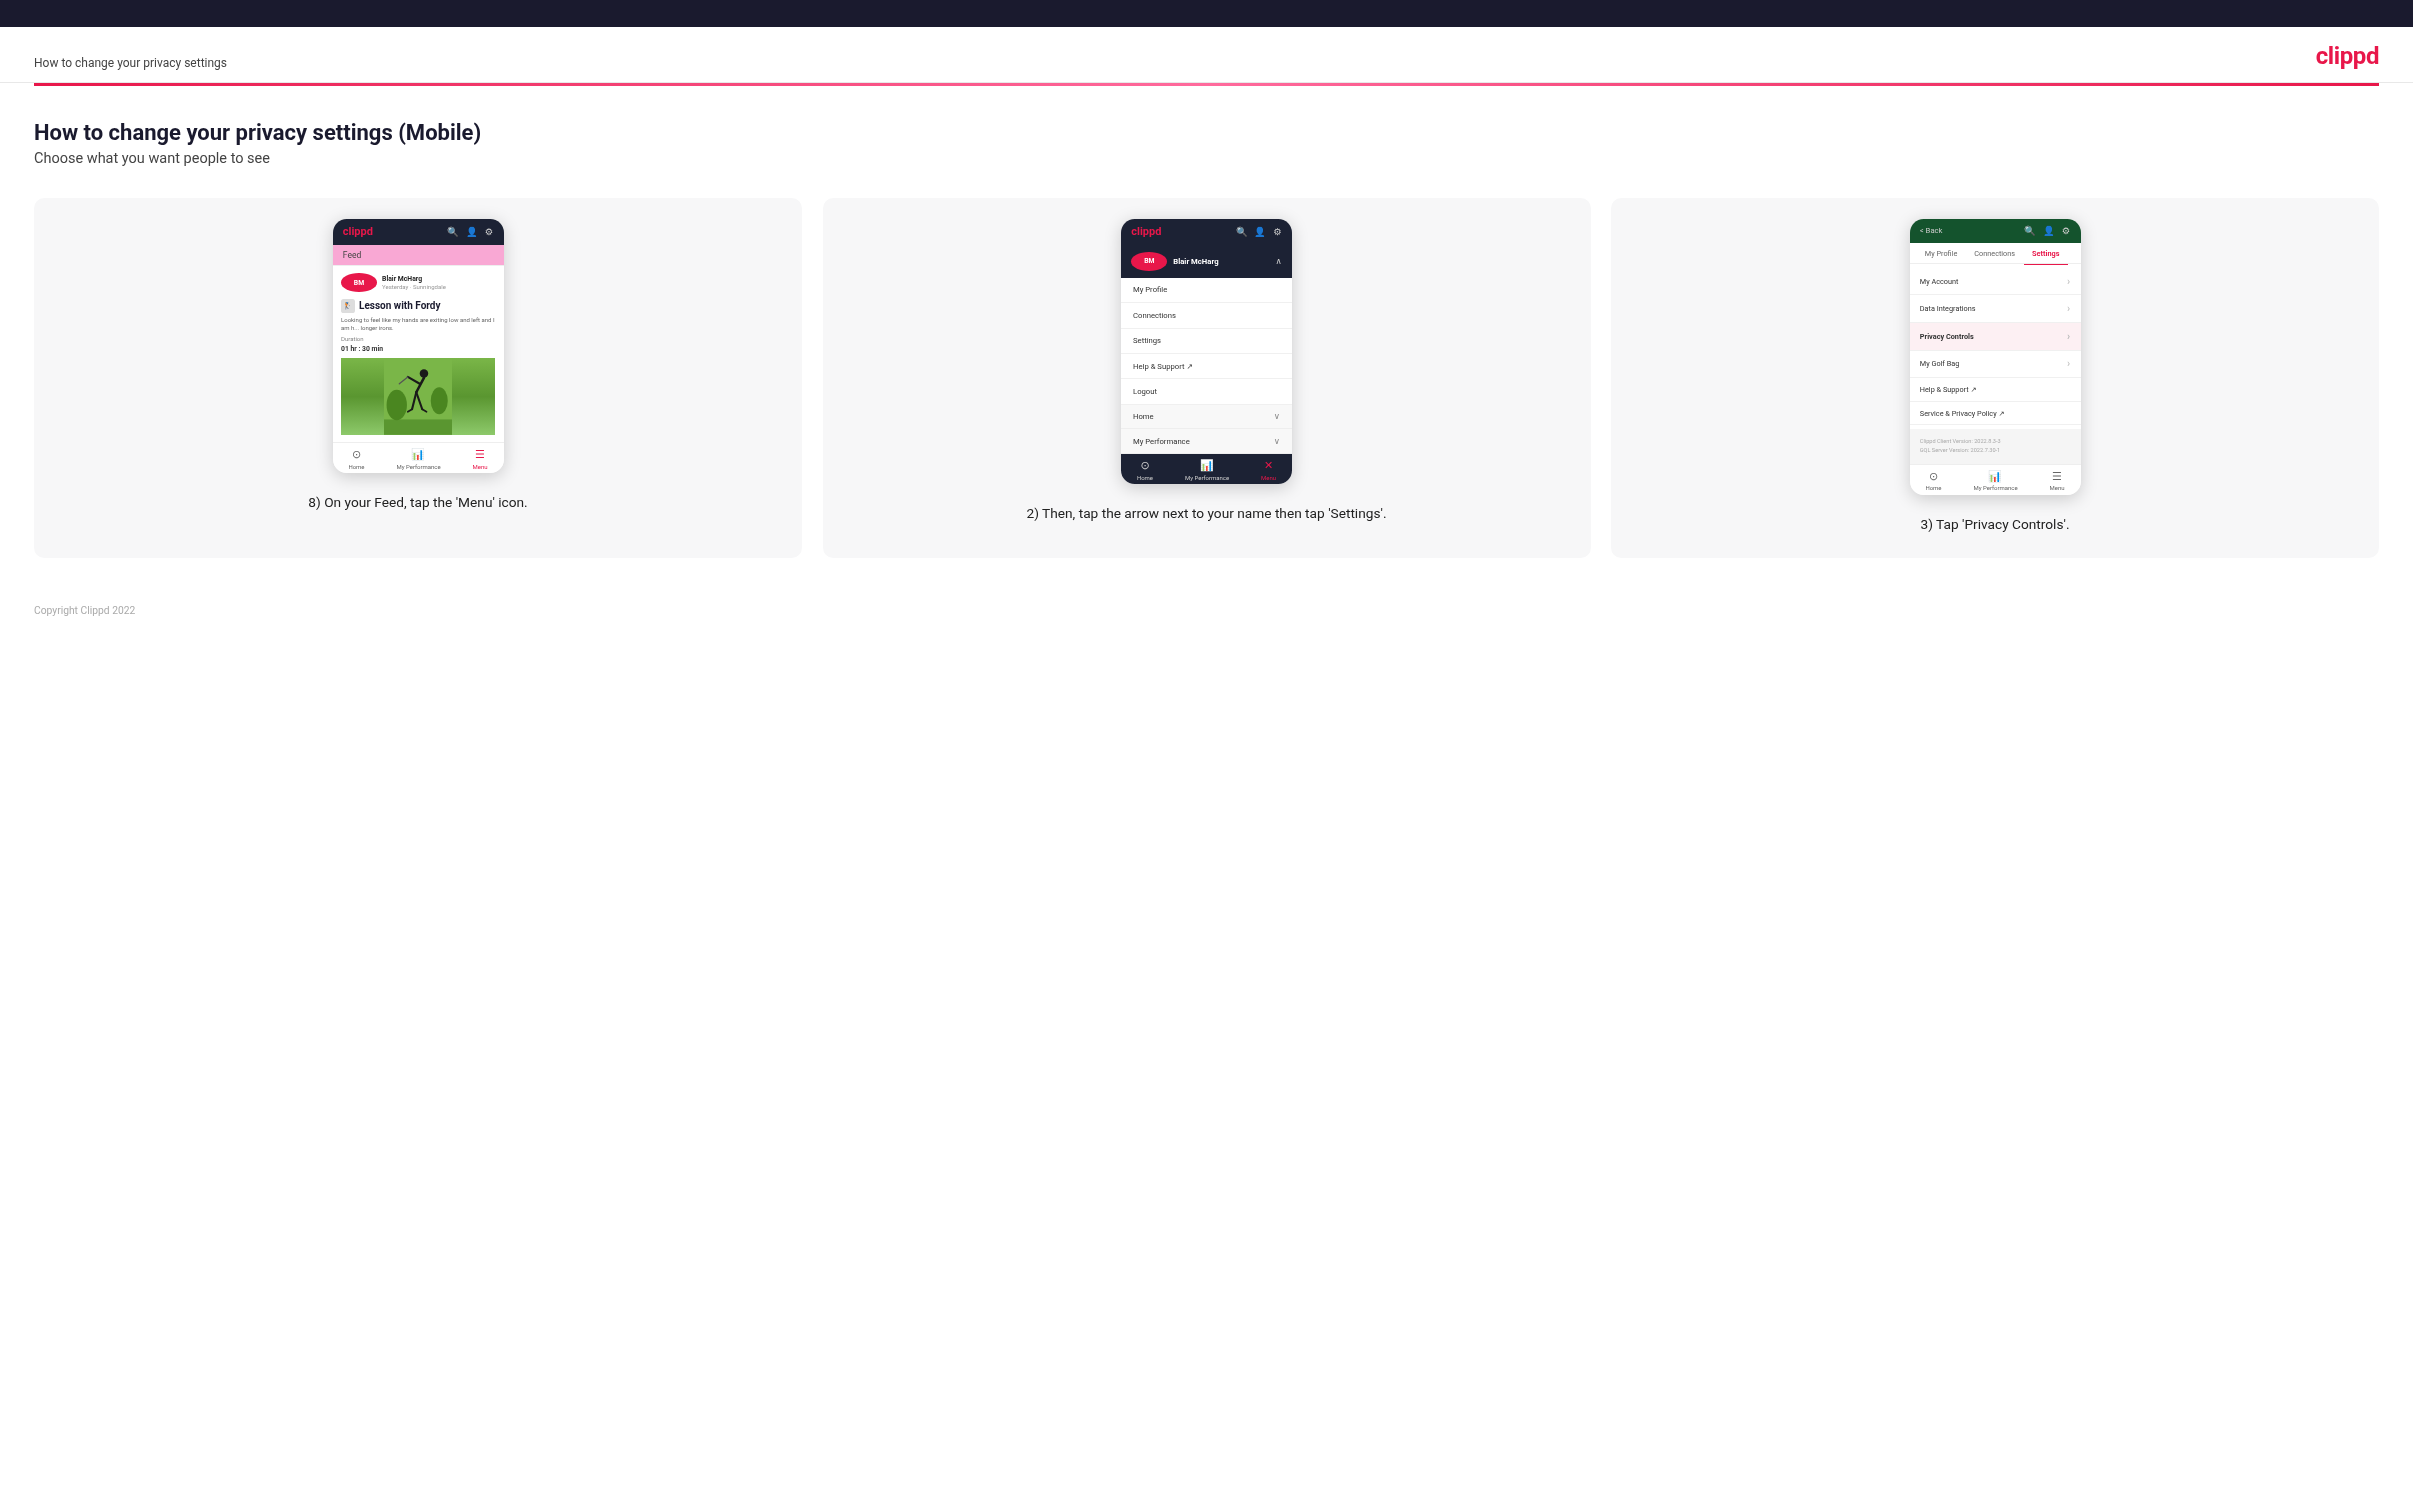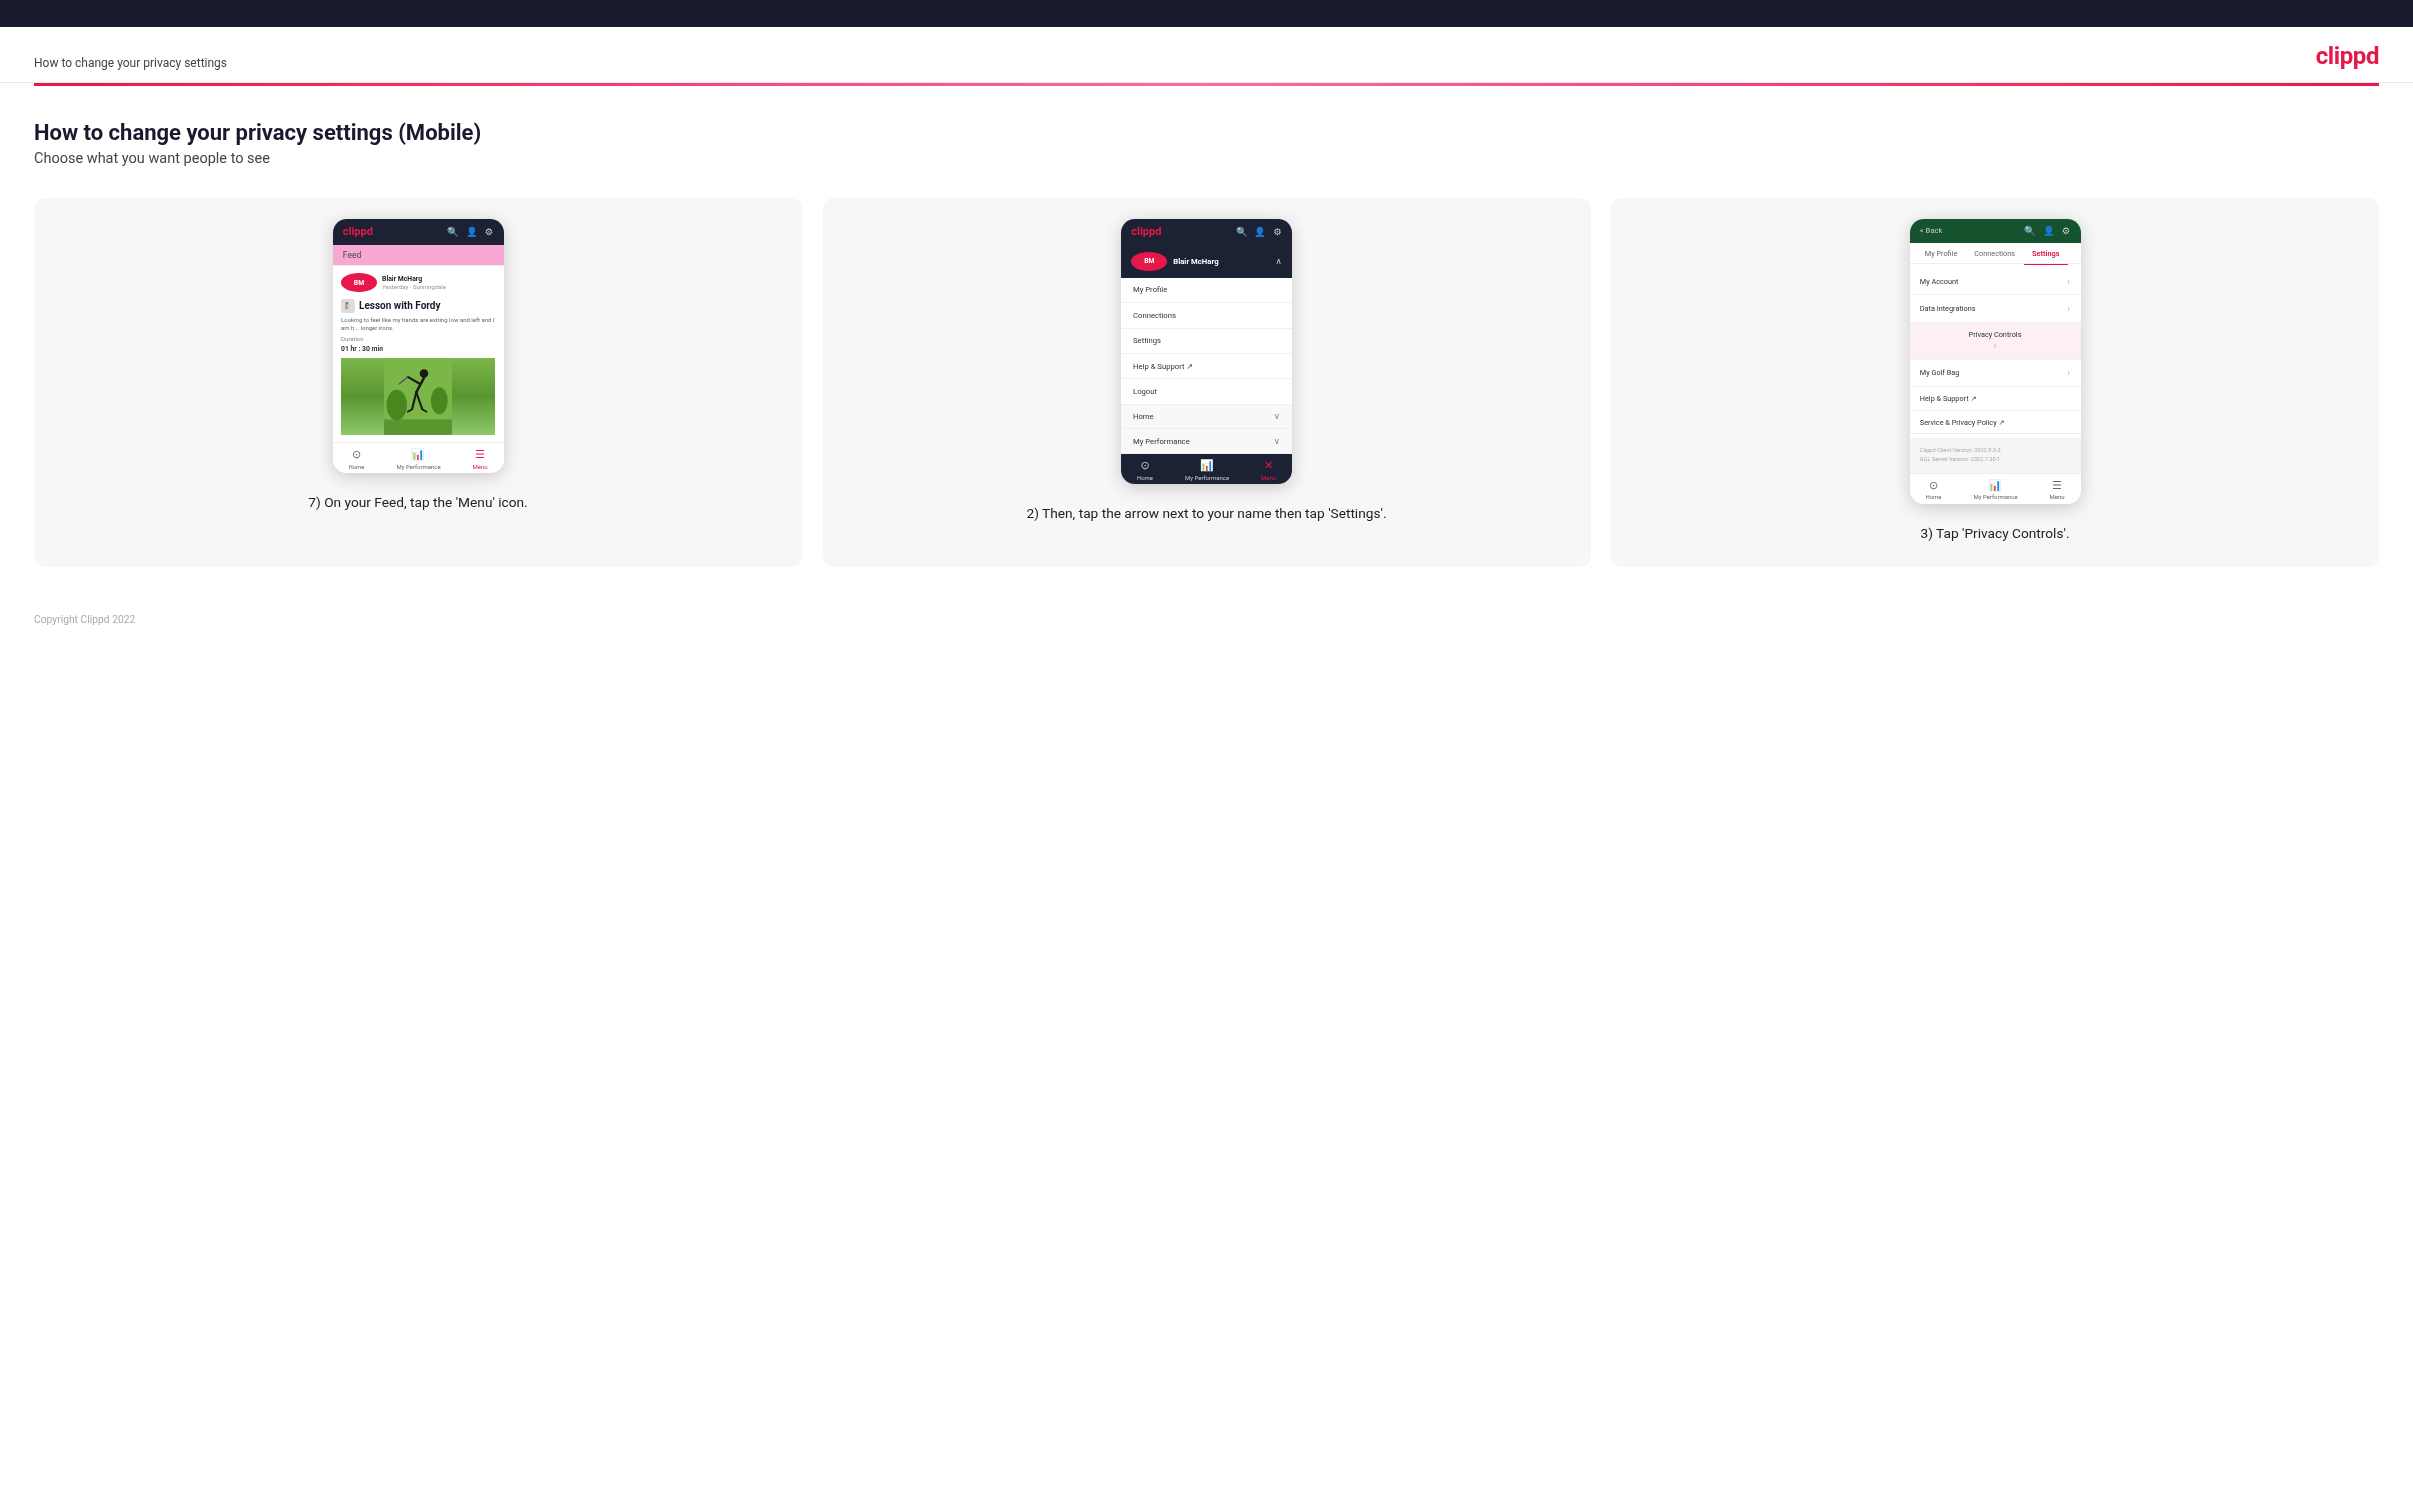--- a/index.html
+++ b/index.html
@@ -320,22 +320,21 @@
       display: flex;
       align-items: center;
       justify-content: space-between;
       padding: 6.8px 10.3px;
       border-bottom: 0.9px solid #f0f0f0;
       font-size: 7.3px;
       color: #333;
     }
     .settings-item.highlighted {
       background: #fdf0f3;
-      font-weight: 400;
-      flex-direction: column;
+      font-weight: 700;
     }
     .settings-item .arrow {
       color: #bbb;
       font-size: 10.3px;
     }
     .version-info {
       padding: 8.5px 10.3px;
       font-size: 5.6px;
       color: #aaa;
       line-height: 1.6;
@@ -461,21 +460,21 @@
           <div class="bottom-bar-item">
             <span class="bottom-bar-icon">📊</span>
             <span class="bottom-bar-label">My Performance</span>
           </div>
           <div class="bottom-bar-item menu-active">
             <span class="bottom-bar-icon">☰</span>
             <span class="bottom-bar-label">Menu</span>
           </div>
         </div>
       </div>
-      <p class="step-description">7) On your Feed, tap the 'Menu' icon.</p>
+      <p class="step-description">8) On your Feed, tap the 'Menu' icon.</p>
     </div>
 
     <div class="step-card">
       <div class="phone-mockup">
 
         <div class="phone-nav-bar">
           <span class="phone-logo">clippd</span>
           <div class="phone-nav-icons">
             <span class="phone-icon">🔍</span>
             <span class="phone-icon">👤</span>

